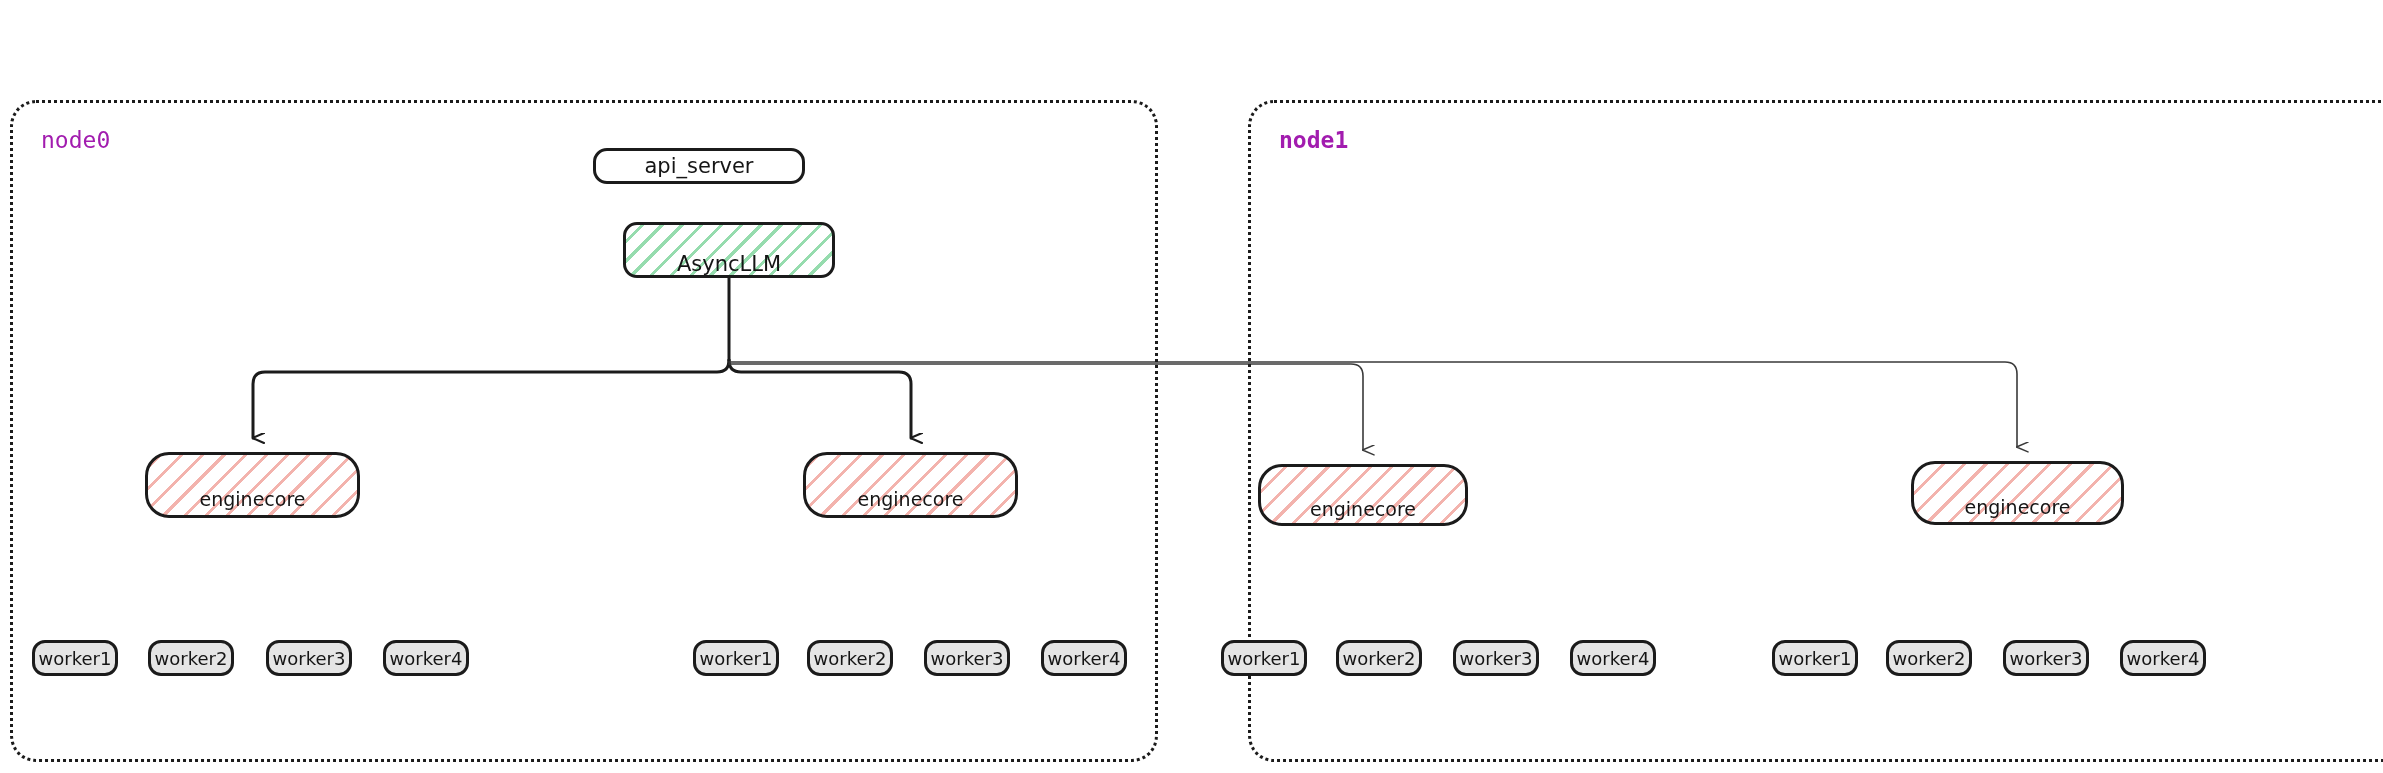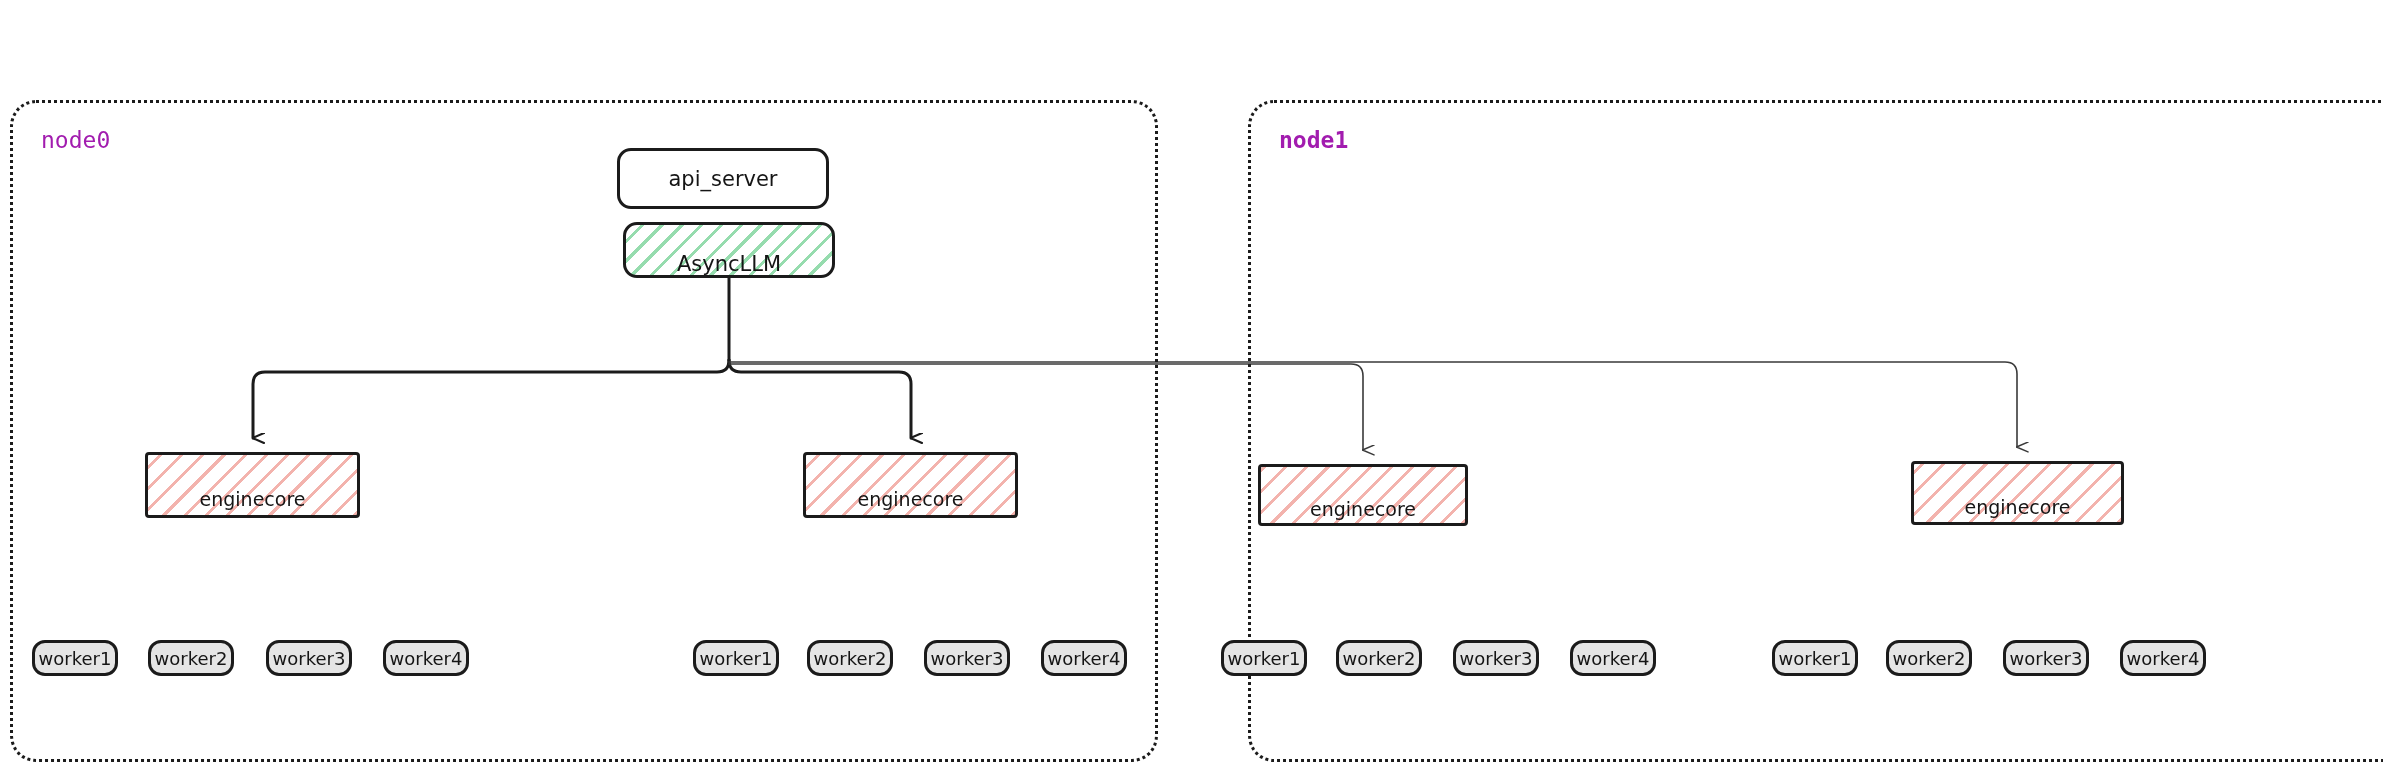--- a/index.html
+++ b/index.html
@@ -86,21 +86,21 @@
     background-image: repeating-linear-gradient(
         -45deg,
         #96dcae 0px,
         #96dcae 3px,
         #ffffff 3px,
         #ffffff 14px);
   }
 
   .box-hatch-pink {
     border: 3px solid #1b1b1b;
-    border-radius: 4px;
+    border-radius: 24px;
     font-size: 19px;
     background-color: #ffffff;
     background-image: repeating-linear-gradient(
         -45deg,
         #f3b3ad 0px,
         #f3b3ad 3px,
         #ffffff 3px,
         #ffffff 15px);
   }
 
@@ -147,21 +147,21 @@
 
     <path d="M729,364 L1351,364 Q1363,364 1363,376 L1363,450" fill="none" stroke="#3a3a3a" stroke-width="1.6" stroke-linecap="round" marker-end="url(#arrowhead-thin)"></path>
 
     <path d="M729,362 L2005,362 Q2017,362 2017,374 L2017,447" fill="none" stroke="#3a3a3a" stroke-width="1.6" stroke-linecap="round" marker-end="url(#arrowhead-thin)"></path>
   </svg>
 
   <div class="node-box" style="left:10px; top:100px; width:1148px; height:662px;">
     <div class="node-label">node0</div>
   </div>
 
-  <div class="box box-plain" style="left:617px; top:148px; width:212px; height:61px;">
+  <div class="box box-plain" style="left:593px; top:148px; width:212px; height:36px;">
     <span class="label-text">api_server</span>
   </div>
 
   <div class="box box-hatch-green" style="left:623px; top:222px; width:212px; height:56px;">
     <span class="label-text">AsyncLLM</span>
   </div>
 
   <div class="box box-hatch-pink" style="left:145px; top:452px; width:215px; height:66px;">
     <span class="label-text">enginecore</span>
   </div>

